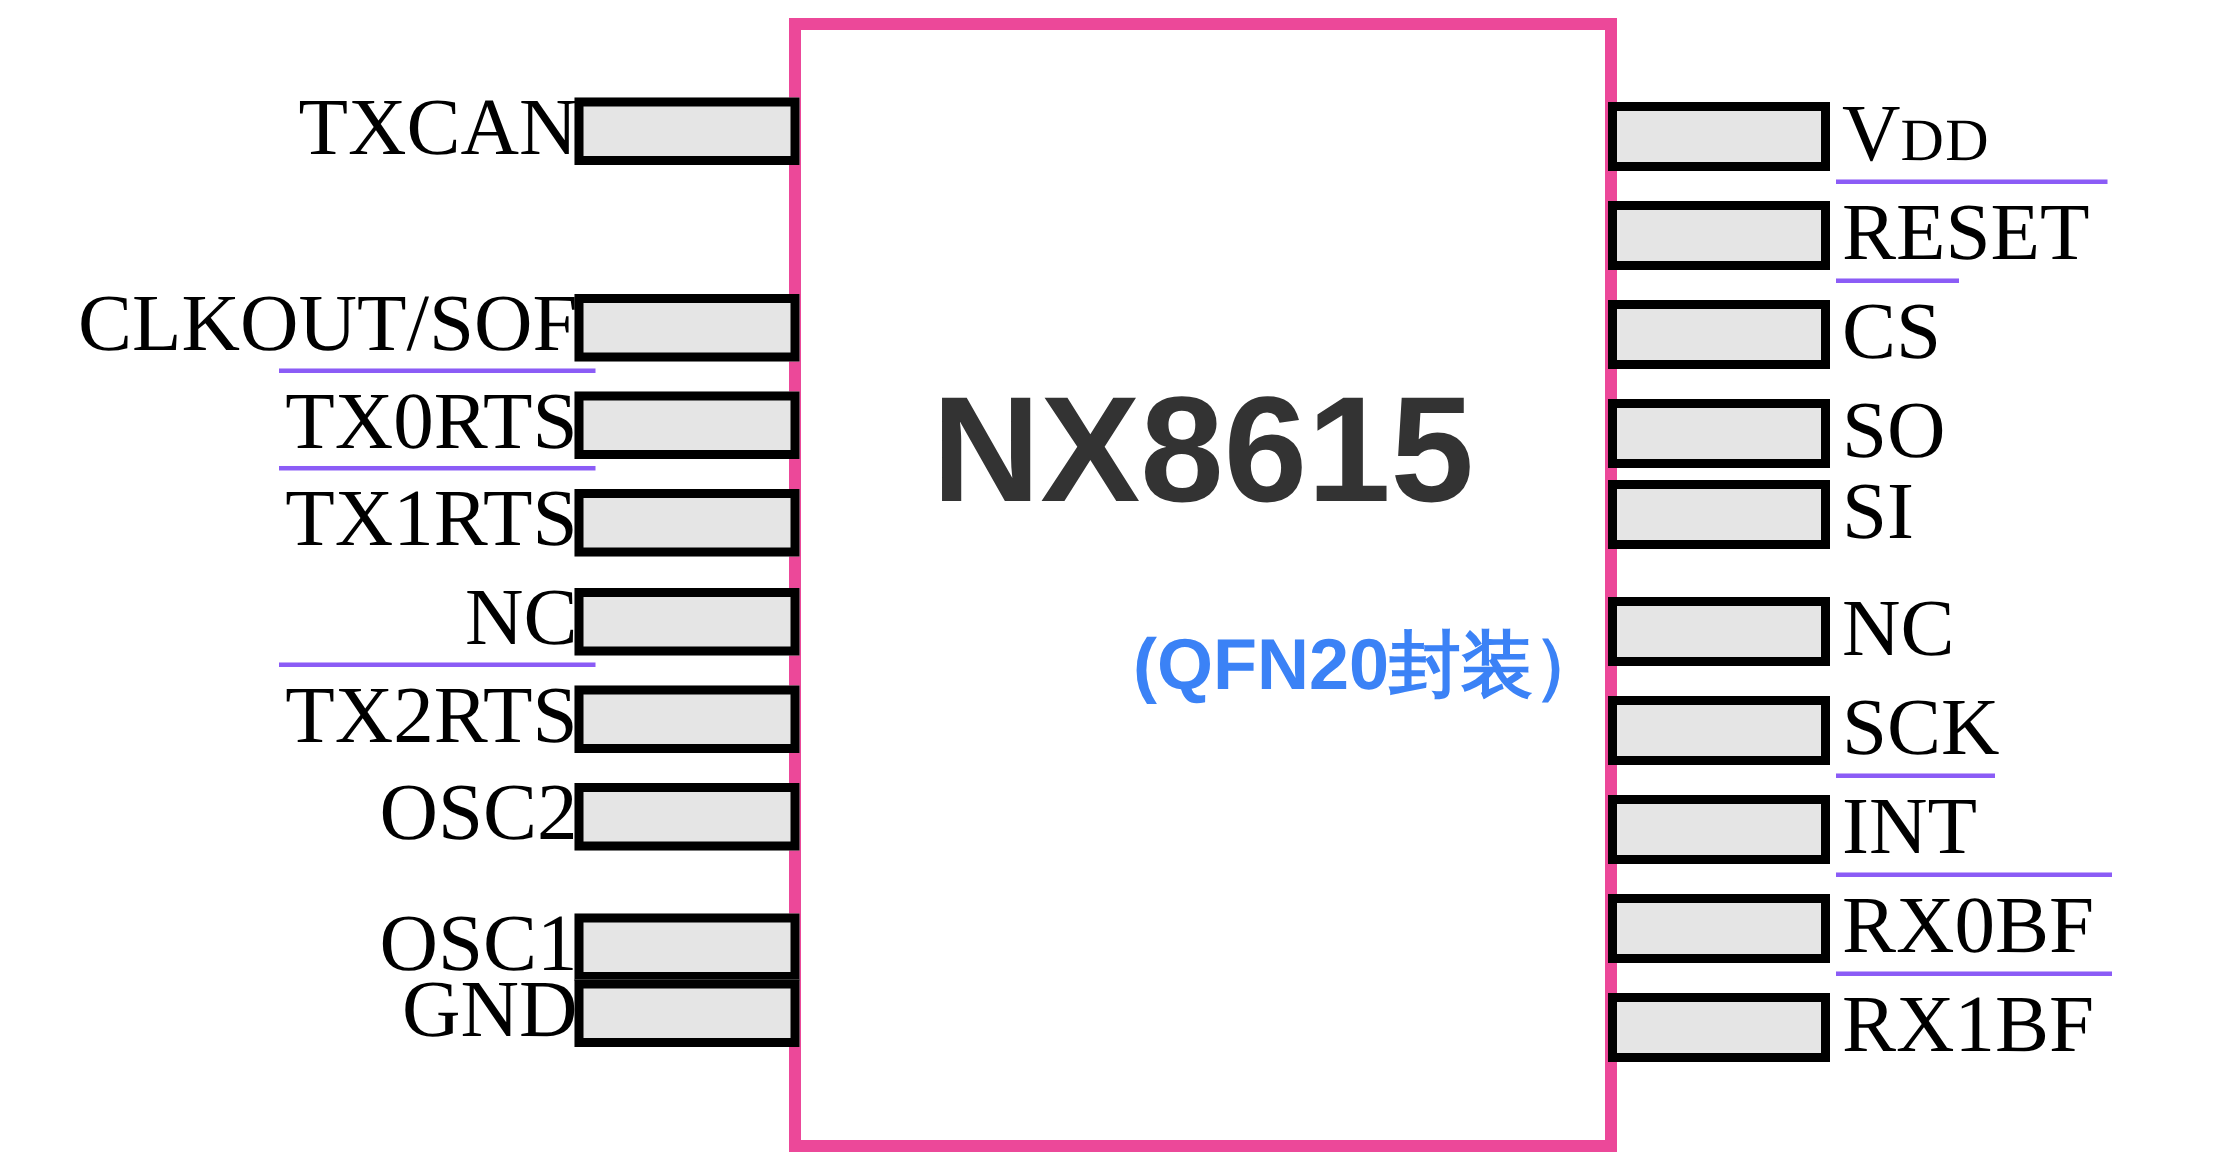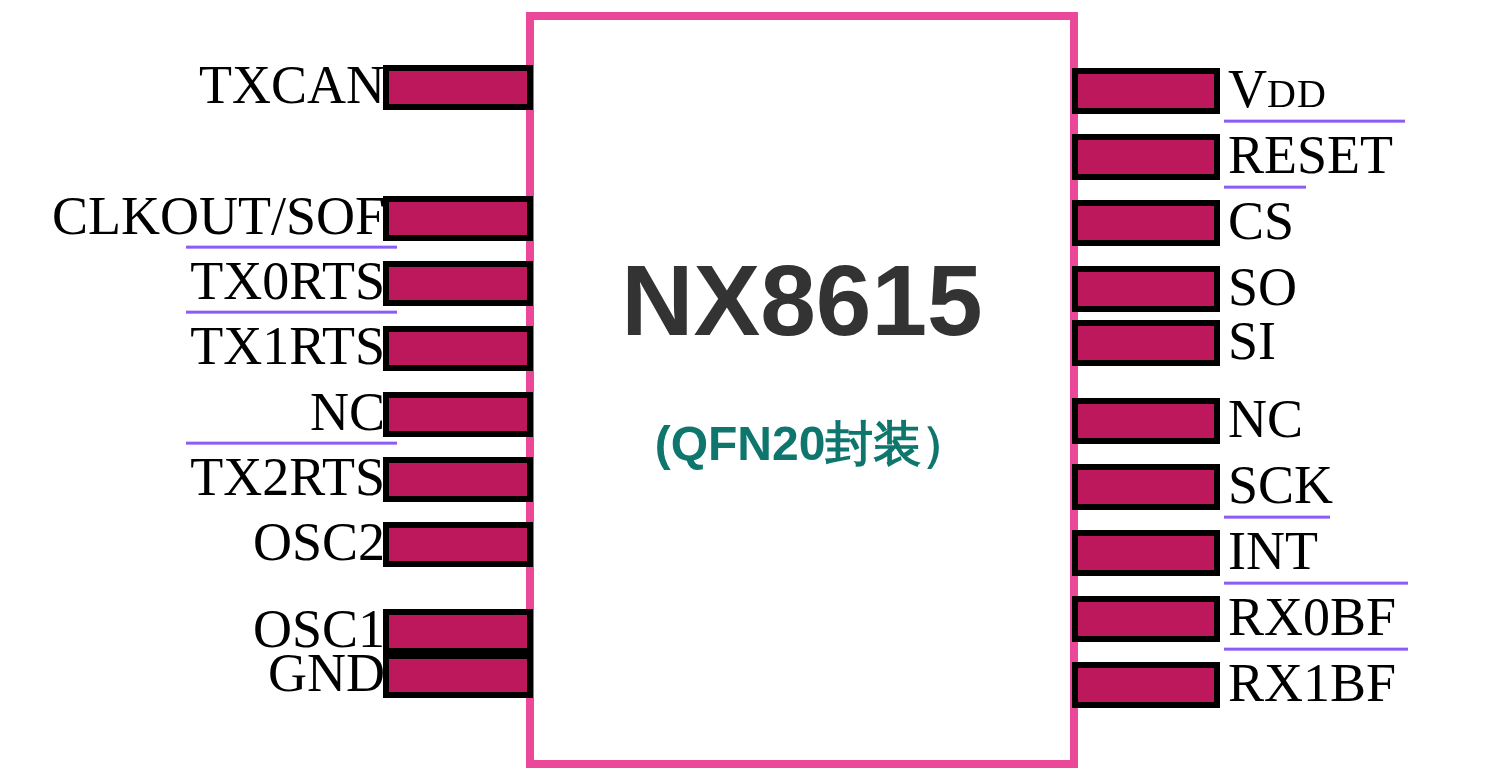--- a/index.html
+++ b/index.html
@@ -21,33 +21,33 @@
   .chip-title{
     position:absolute;left:0;width:100%;top:230px;
     text-align:center;
     font-family:"Liberation Sans",sans-serif;
     font-weight:bold;
     font-size:100px;
     line-height:1;
     color:#333333;
   }
   .chip-subtitle{
-    position:absolute;left:10px;width:100%;top:400px;
-    text-align:center;
+    position:absolute;left:0;width:100%;top:400px;
+    text-align:right;
     font-family:"Liberation Sans",sans-serif;
     font-weight:bold;
     font-size:48px;
     line-height:1;
-    color:#0f766e;
+    color:#3b82f6;
   }
   .pin{
     position:absolute;
     box-sizing:border-box;
     border:6px solid #000;
-    background:#be185d;
+    background:#e5e5e5;
     padding-left:48px;
   }
   .pin.left{left:383px;width:150px;height:45px;}
   .pin.right{left:1072px;width:148px;height:46px;}
   .pin-label{
     position:absolute;
     white-space:nowrap;
     font-size:54px;
     color:#000000;
     line-height:1;

